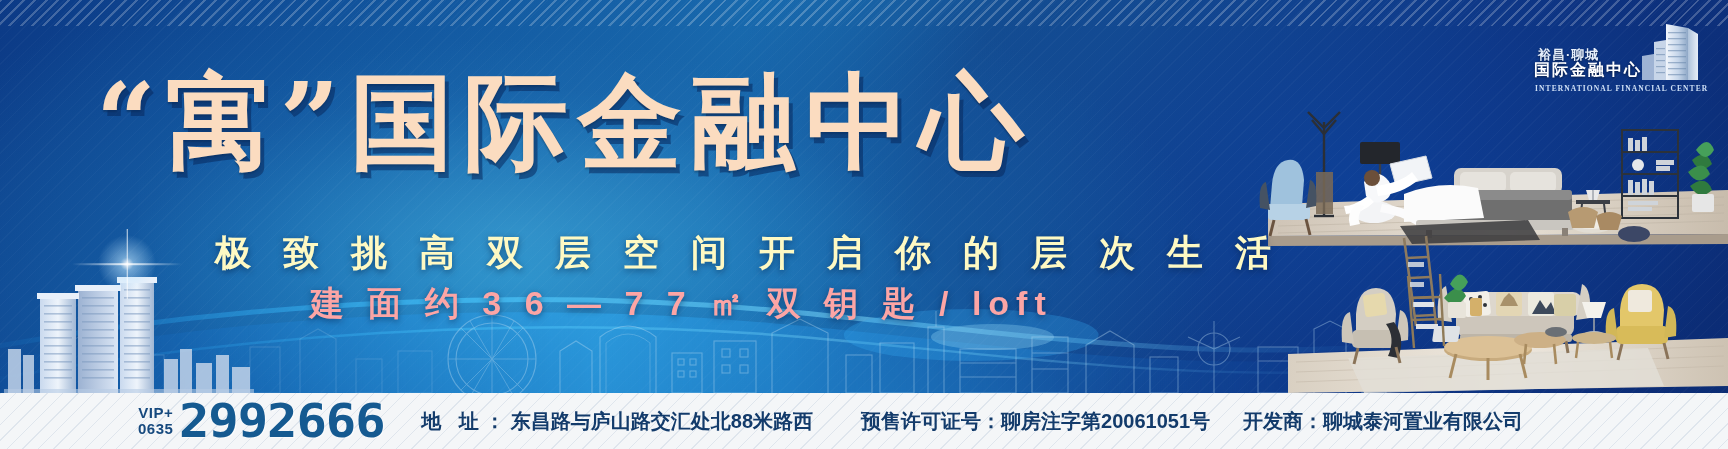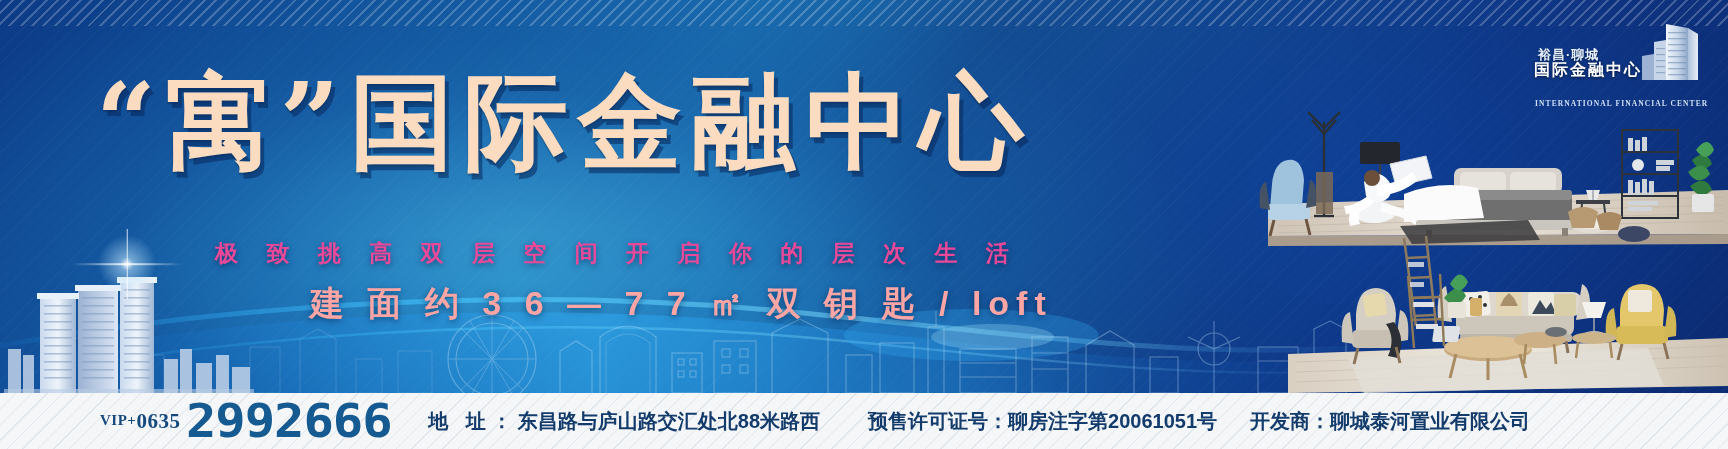--- a/index.html
+++ b/index.html
@@ -80,21 +80,21 @@
     font-size:104px;line-height:104px;font-weight:700;
     color:#fbdcc0;
     letter-spacing:10px;
     white-space:nowrap;
     text-shadow:4px 6px 0 rgba(8,40,92,.55), 0 2px 2px rgba(0,0,0,.25);
   }
 
   
   .sub1{
     position:absolute;left:215px;top:233px;
-    font-size:23px;line-height:40px;font-weight:700;color:#ec4899;
+    font-size:36px;line-height:40px;font-weight:700;color:#fef9c3;
     letter-spacing:11px;white-space:nowrap;
     text-shadow:0 2px 6px rgba(4,30,70,.55);
   }
   .sub2{
     position:absolute;left:310px;top:283px;
     font-size:34px;line-height:40px;font-weight:700;color:#fca5a5;
     letter-spacing:7px;white-space:nowrap;
     text-shadow:0 2px 6px rgba(4,30,70,.55);
   }
 
@@ -116,46 +116,45 @@
   .logo-l2{
     position:absolute;left:2px;top:38px;
     font-size:16px;font-weight:700;letter-spacing:2px;color:#ffffff;
     text-shadow:0 1px 3px rgba(0,0,0,.55);
   }
   .logo-l3{
     position:absolute;left:3px;top:62px;
     font-family:"Liberation Serif","DejaVu Serif",serif;
     font-size:7.5px;font-weight:700;letter-spacing:1.1px;color:#cfe0f6;
     white-space:nowrap;
-    margin-top:15px;
   }
 
   
   .scene{position:absolute;right:0;top:86px;width:560px;height:307px;pointer-events:none;}
   .scene svg{width:100%;height:100%;display:block;}
 
   
   .infobar{
     position:absolute;left:0;bottom:0;width:100%;height:56px;
     background:#f4f6f8;
     background-image:repeating-linear-gradient(135deg,
       rgba(206,216,228,.55) 0px, rgba(206,216,228,.55) 1px,
       rgba(255,255,255,0) 1px, rgba(255,255,255,0) 11px);
     display:flex;align-items:center;
   }
   .vipwrap{
     display:flex;align-items:center;margin-left:100px;
   }
   .vipstack{
-    display:flex;flex-direction:row;align-items:center;justify-content:center;
-    font-family:Liberation Serif, serif;
-    color:#16497e;font-weight:700;line-height:1.06;margin-right:6px;
+    display:flex;flex-direction:column;align-items:center;justify-content:center;
+    font-family:Liberation Sans, sans-serif;
+    color:#16497e;font-weight:700;line-height:1.06;margin-right:6px;margin-left:38px;
   }
   .vip-top{font-size:15px;letter-spacing:.5px;}
-  .vip-bot{font-size:21px;letter-spacing:.5px;}
+  .vip-bot{font-size:15px;letter-spacing:.5px;}
   .phone{
     font-family:"DejaVu Sans Mono","Liberation Mono",monospace;
     font-size:46px;font-weight:700;line-height:46px;
     color:#155a91;letter-spacing:-1px;
     transform:scaleX(1.1);transform-origin:left center;
     text-shadow:1px 1px 0 rgba(255,255,255,.6);
   }
   .infoitem{
     font-size:20px;font-weight:700;color:#133b6b;
     white-space:nowrap;

